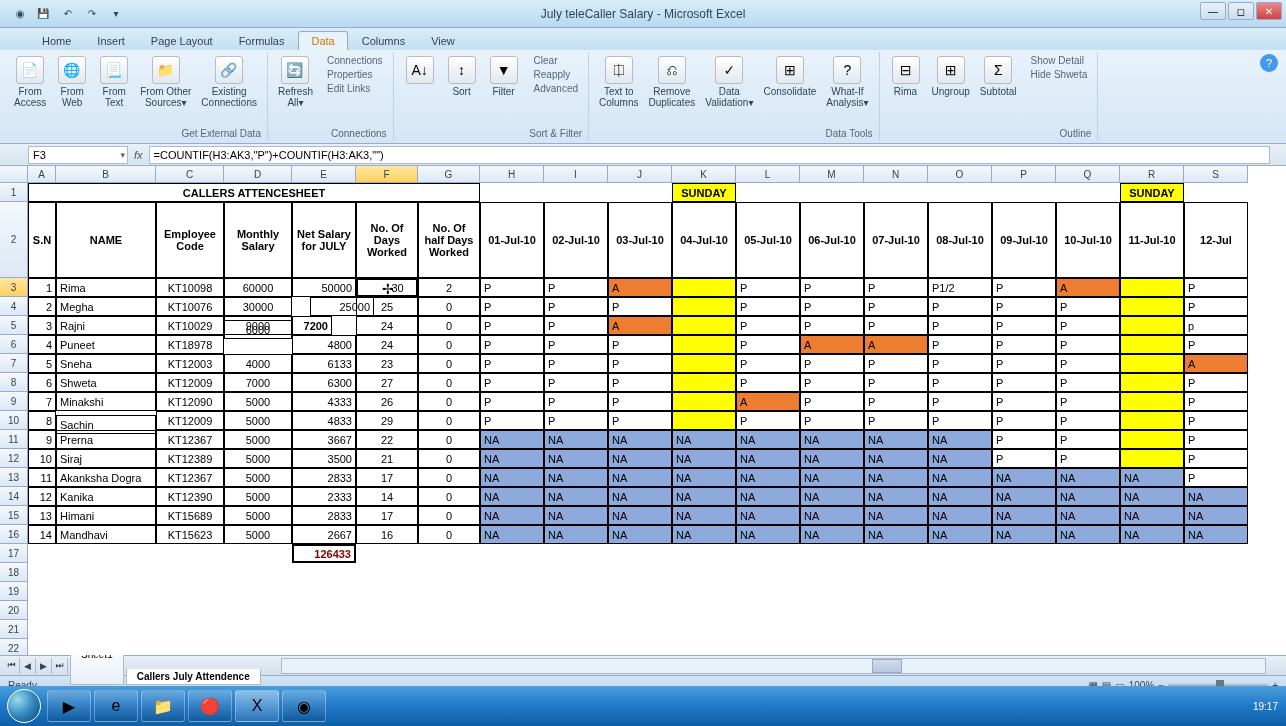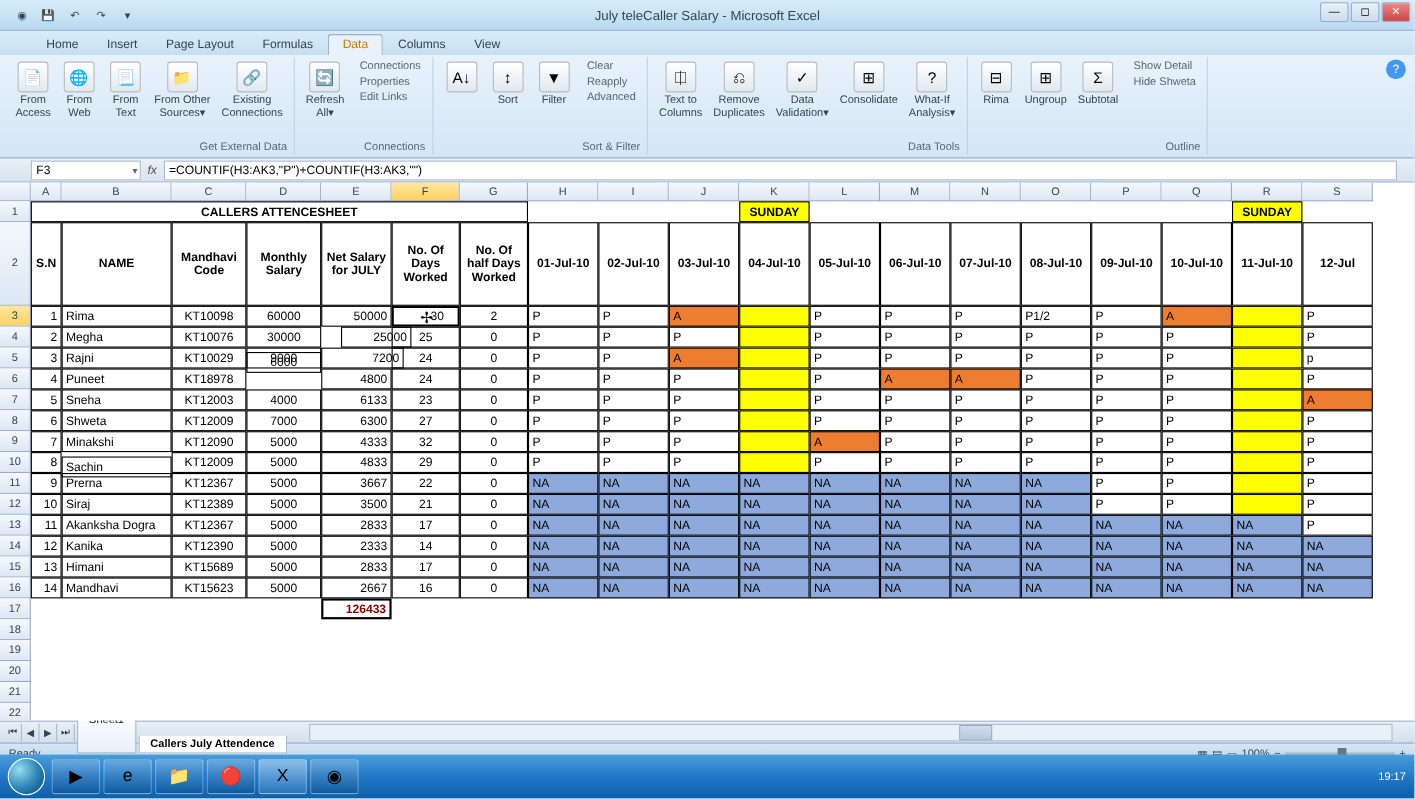--- a/index.html
+++ b/index.html
@@ -253,21 +253,21 @@
       <div class="rowhdr">20</div>
       <div class="rowhdr">21</div>
       <div class="rowhdr">22</div>
     </div>
   <div class="cells" id="cells">
       <div class="cell title-cell" style="left: 0px; top: 0px; width: 452px; height: 19px;">CALLERS ATTENCESHEET</div>
       <div class="cell sunday tblcell" style="left: 644px; top: 0px; width: 64px; height: 19px; justify-content: center;">SUNDAY</div>
       <div class="cell sunday tblcell" style="left: 1092px; top: 0px; width: 64px; height: 19px; justify-content: center;">SUNDAY</div>
       <div class="cell tblhdr" style="left: 0px; top: 19px; width: 28px; height: 76px;">S.N</div>
       <div class="cell tblhdr" style="left: 28px; top: 19px; width: 100px; height: 76px;">NAME</div>
-      <div class="cell tblhdr" style="left: 128px; top: 19px; width: 68px; height: 76px;">Mandhavi Code</div>
+      <div class="cell tblhdr" style="left: 128px; top: 19px; width: 68px; height: 76px;">Employee Code</div>
       <div class="cell tblhdr" style="left: 196px; top: 19px; width: 68px; height: 76px;">Monthly Salary</div>
       <div class="cell tblhdr" style="left: 264px; top: 19px; width: 64px; height: 76px;">Net Salary for JULY</div>
       <div class="cell tblhdr" style="left: 328px; top: 19px; width: 62px; height: 76px;">No. Of Days Worked</div>
       <div class="cell tblhdr" style="left: 390px; top: 19px; width: 62px; height: 76px;">No. Of half Days Worked</div>
       <div class="cell tblhdr" style="left: 452px; top: 19px; width: 64px; height: 76px;">01-Jul-10</div>
       <div class="cell tblhdr" style="left: 516px; top: 19px; width: 64px; height: 76px;">02-Jul-10</div>
       <div class="cell tblhdr" style="left: 580px; top: 19px; width: 64px; height: 76px;">03-Jul-10</div>
       <div class="cell tblhdr" style="left: 644px; top: 19px; width: 64px; height: 76px;">04-Jul-10</div>
       <div class="cell tblhdr" style="left: 708px; top: 19px; width: 64px; height: 76px;">05-Jul-10</div>
       <div class="cell tblhdr" style="left: 772px; top: 19px; width: 64px; height: 76px;">06-Jul-10</div>
@@ -312,21 +312,21 @@
       <div class="cell tblcell" style="left: 836px; top: 114px; width: 64px; height: 19px;">P</div>
       <div class="cell tblcell" style="left: 900px; top: 114px; width: 64px; height: 19px;">P</div>
       <div class="cell tblcell" style="left: 964px; top: 114px; width: 64px; height: 19px;">P</div>
       <div class="cell tblcell" style="left: 1028px; top: 114px; width: 64px; height: 19px;">P</div>
       <div class="cell tblcell sunday" style="left: 1092px; top: 114px; width: 64px; height: 19px;"></div>
       <div class="cell tblcell" style="left: 1156px; top: 114px; width: 64px; height: 19px;">P</div>
       <div class="cell tblcell" style="left: 0px; top: 133px; width: 28px; height: 19px; justify-content: flex-end;">3</div>
       <div class="cell tblcell" style="left: 28px; top: 133px; width: 100px; height: 19px;">Rajni</div>
       <div class="cell tblcell" style="left: 128px; top: 133px; width: 68px; height: 19px; justify-content: center;">KT10029</div>
       <div class="cell tblcell" style="left: 196px; top: 133px; width: 68px; height: 19px; justify-content: center;">9000</div>
-      <div class="cell tblcell" style="left: 264px; top: 133px; width: 75px; height: 19px; justify-content: flex-end;">7200</div>
+      <div class="cell tblcell" style="left: 264px; top: 133px; width: 40px; height: 19px; justify-content: flex-end; font-weight: bold;">7200</div>
       <div class="cell tblcell" style="left: 328px; top: 133px; width: 62px; height: 19px; justify-content: center;">24</div>
       <div class="cell tblcell" style="left: 390px; top: 133px; width: 62px; height: 19px; justify-content: center;">0</div>
       <div class="cell tblcell" style="left: 452px; top: 133px; width: 64px; height: 19px;">P</div>
       <div class="cell tblcell" style="left: 516px; top: 133px; width: 64px; height: 19px;">P</div>
       <div class="cell tblcell absent" style="left: 580px; top: 133px; width: 64px; height: 19px;">A</div>
       <div class="cell tblcell sunday" style="left: 644px; top: 133px; width: 64px; height: 19px;"></div>
       <div class="cell tblcell" style="left: 708px; top: 133px; width: 64px; height: 19px;">P</div>
       <div class="cell tblcell" style="left: 772px; top: 133px; width: 64px; height: 19px;">P</div>
       <div class="cell tblcell" style="left: 836px; top: 133px; width: 64px; height: 19px;">P</div>
       <div class="cell tblcell" style="left: 900px; top: 133px; width: 64px; height: 19px;">P</div>
@@ -389,21 +389,21 @@
       <div class="cell tblcell" style="left: 900px; top: 190px; width: 64px; height: 19px;">P</div>
       <div class="cell tblcell" style="left: 964px; top: 190px; width: 64px; height: 19px;">P</div>
       <div class="cell tblcell" style="left: 1028px; top: 190px; width: 64px; height: 19px;">P</div>
       <div class="cell tblcell sunday" style="left: 1092px; top: 190px; width: 64px; height: 19px;"></div>
       <div class="cell tblcell" style="left: 1156px; top: 190px; width: 64px; height: 19px;">P</div>
       <div class="cell tblcell" style="left: 0px; top: 209px; width: 28px; height: 19px; justify-content: flex-end;">7</div>
       <div class="cell tblcell" style="left: 28px; top: 209px; width: 100px; height: 19px;">Minakshi</div>
       <div class="cell tblcell" style="left: 128px; top: 209px; width: 68px; height: 19px; justify-content: center;">KT12090</div>
       <div class="cell tblcell" style="left: 196px; top: 209px; width: 68px; height: 19px; justify-content: center;">5000</div>
       <div class="cell tblcell" style="left: 264px; top: 209px; width: 64px; height: 19px; justify-content: flex-end;">4333</div>
-      <div class="cell tblcell" style="left: 328px; top: 209px; width: 62px; height: 19px; justify-content: center;">32</div>
+      <div class="cell tblcell" style="left: 328px; top: 209px; width: 62px; height: 19px; justify-content: center;">26</div>
       <div class="cell tblcell" style="left: 390px; top: 209px; width: 62px; height: 19px; justify-content: center;">0</div>
       <div class="cell tblcell" style="left: 452px; top: 209px; width: 64px; height: 19px;">P</div>
       <div class="cell tblcell" style="left: 516px; top: 209px; width: 64px; height: 19px;">P</div>
       <div class="cell tblcell" style="left: 580px; top: 209px; width: 64px; height: 19px;">P</div>
       <div class="cell tblcell sunday" style="left: 644px; top: 209px; width: 64px; height: 19px;"></div>
       <div class="cell tblcell absent" style="left: 708px; top: 209px; width: 64px; height: 19px;">A</div>
       <div class="cell tblcell" style="left: 772px; top: 209px; width: 64px; height: 19px;">P</div>
       <div class="cell tblcell" style="left: 836px; top: 209px; width: 64px; height: 19px;">P</div>
       <div class="cell tblcell" style="left: 900px; top: 209px; width: 64px; height: 19px;">P</div>
       <div class="cell tblcell" style="left: 964px; top: 209px; width: 64px; height: 19px;">P</div>

